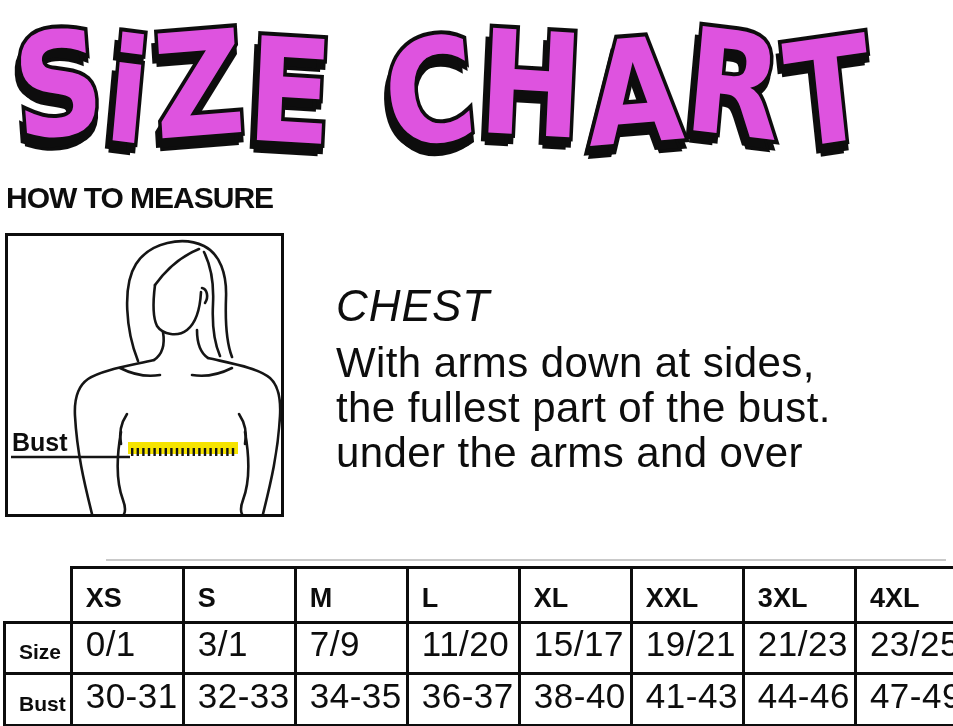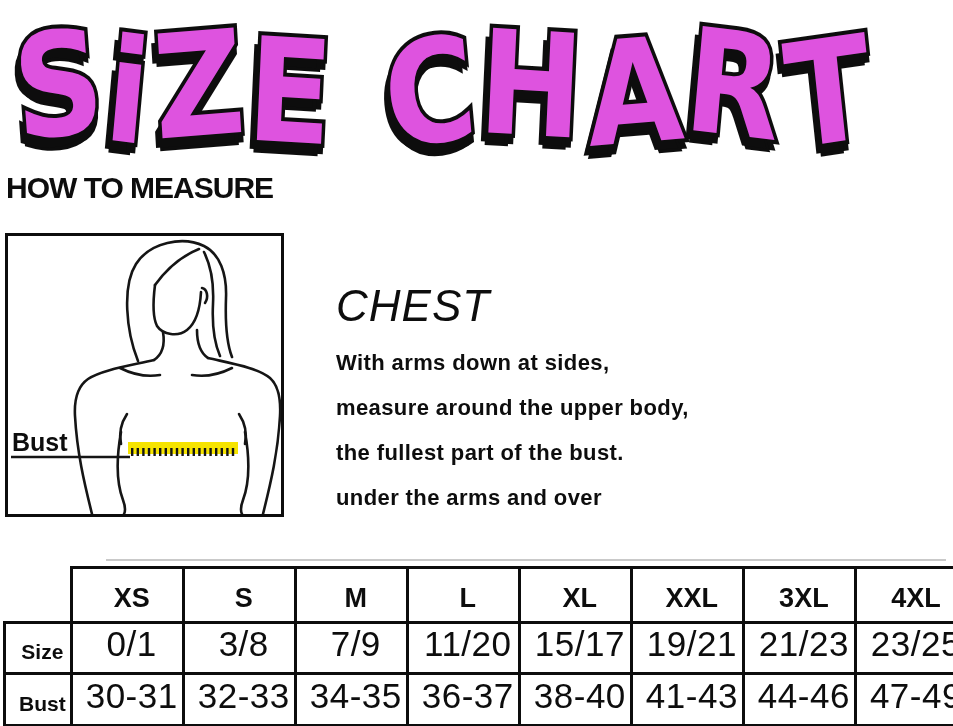--- a/index.html
+++ b/index.html
@@ -29,21 +29,21 @@
     letter-spacing:4px;
     color:var(--title-fill);
     -webkit-text-stroke:7px var(--ink);
     paint-order:stroke fill;
     text-shadow:-7px 8px 0 var(--ink), -3px 11px 0 var(--ink), 2px 9px 0 var(--ink);
   }
   .title .tl{display:inline-block;}
 
   
   .howto{
-    position:absolute;left:6px;top:171px;
+    position:absolute;left:6px;top:181px;
     font-size:30px;font-weight:bold;letter-spacing:-1px;
   }
 
   
   .figure-box{
     position:absolute;left:5px;top:233px;
     width:279px;height:284px;
     border:3px solid var(--ink);
     background:#fff;
   }
@@ -52,36 +52,36 @@
   
   .chest{
     position:absolute;left:336px;top:281px;width:600px;
   }
   .chest h2{
     font-size:44px;font-weight:normal;letter-spacing:1px;
     margin-bottom:9px;
     font-style:italic;
   }
   .chest .line{
-    font-size:22px;line-height:45px;letter-spacing:0.4px;font-weight:bold;
+    font-size:42px;line-height:45px;letter-spacing:0.4px;
   }
 
   
   .table-topline{
     position:absolute;left:106px;top:559px;width:840px;height:2px;
     background:#c9c9c9;
   }
   table.size-table{
     position:absolute;left:3px;top:566px;
     border-collapse:collapse;
     table-layout:fixed;
   }
   .size-table td,.size-table th{
     border:3px solid var(--ink);
-    text-align:center;
+    text-align:left;
     vertical-align:bottom;
     padding:0 4px 8px 13px;
     background:#fff;
     white-space:nowrap;
   }
   .size-table col.label-col{width:103px;}
   .size-table col.size-col{width:105px;}
   .size-table tr.head-row{height:55px;}
   .size-table tr.size-row{height:50px;}
   .size-table tr.bust-row{height:52px;}
@@ -131,21 +131,20 @@
     <path d="M123,216 L227,216" stroke="#151515" stroke-width="8" stroke-dasharray="2.4 3.2" fill="none"></path>
 
     <path d="M3,221 L122,221" stroke="#151515" stroke-width="2.6"></path>
     <text x="4" y="215" font-family="Liberation Sans, sans-serif" font-size="25" font-weight="bold" fill="#0d0d0d">Bust</text>
   </svg>
 </div>
 
 <div class="chest">
   <h2>CHEST</h2>
   <div class="line">With arms down at sides,</div>
-  <div class="line">measure around the upper body,</div>
   <div class="line">the fullest part of the bust.</div>
   <div class="line">under the arms and over</div>
 </div>
 
 <div class="table-topline"></div>
 
 <table class="size-table">
   <colgroup>
     <col class="label-col">
       <col class="size-col">
@@ -165,21 +164,21 @@
     <th class="col-head">M</th>
     <th class="col-head">L</th>
     <th class="col-head">XL</th>
     <th class="col-head">XXL</th>
     <th class="col-head">3XL</th>
     <th class="col-head">4XL</th>
   </tr>
   <tr class="size-row">
     <th class="row-label">Size</th>
     <td class="val">0/1</td>
-    <td class="val">3/8</td>
+    <td class="val">3/1</td>
     <td class="val">7/9</td>
     <td class="val">11/20</td>
     <td class="val">15/17</td>
     <td class="val">19/21</td>
     <td class="val">21/23</td>
     <td class="val">23/25</td>
   </tr>
   <tr class="bust-row">
     <th class="row-label">Bust</th>
     <td class="val">30-31</td>

